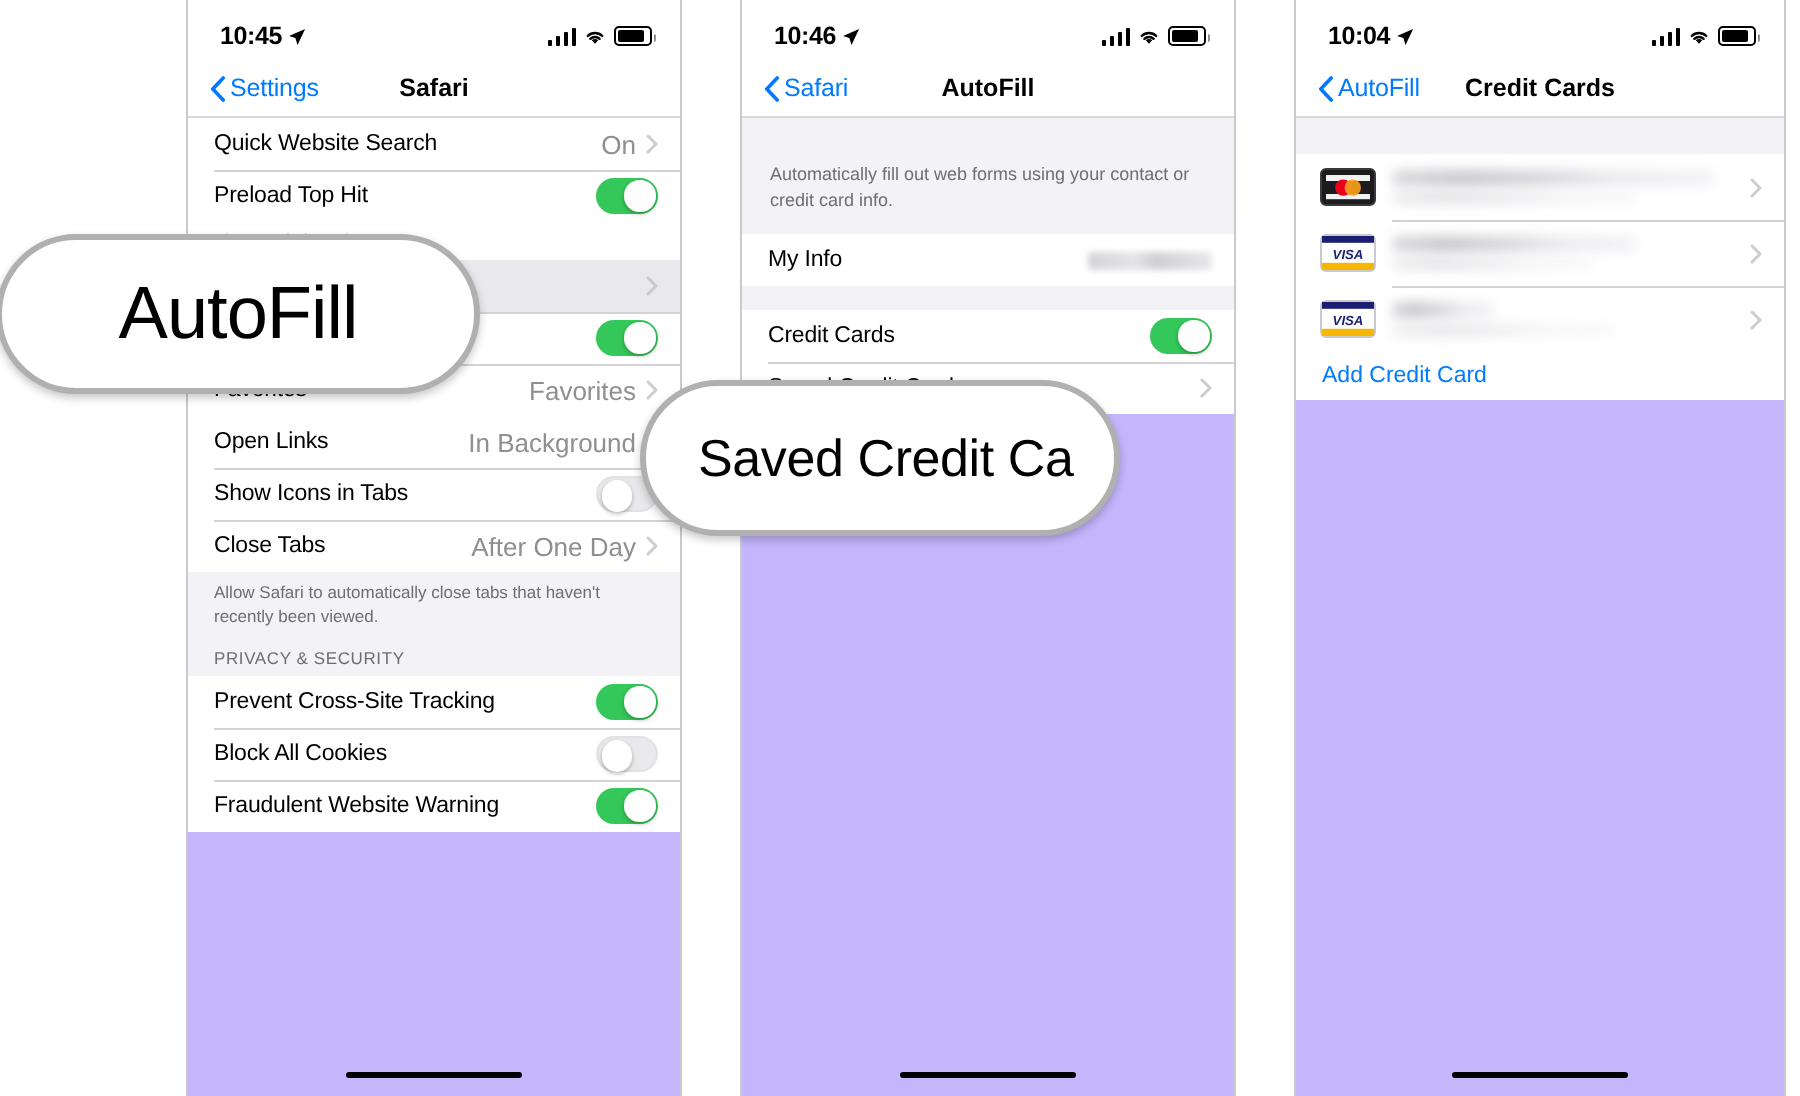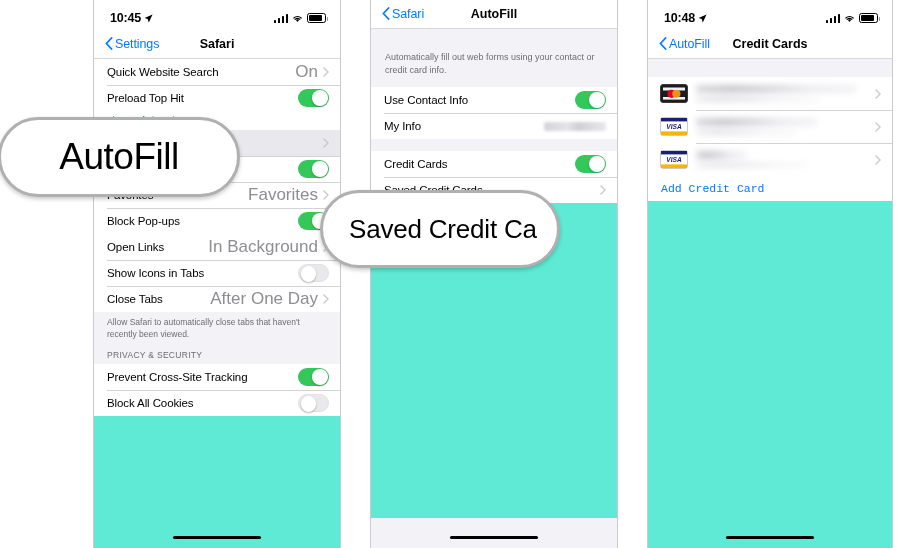--- a/index.html
+++ b/index.html
@@ -57,49 +57,49 @@
   .batt i { display:block; height:100%; width:88%; background:#000; border-radius:1px; }
 
   
   .navbar {
     height: 29px; background:#fff;
     display:flex; align-items:center; position:relative;
     padding: 0 11px;
     border-bottom: 0.5px solid #d8d8dc;
   }
   .nav-back {
-    display:flex; align-items:flex-start; gap:2px;
+    display:flex; align-items:flex-end; gap:2px;
     color:#007aff; font-size:12.5px; letter-spacing:-0.1px;
   }
   .chev-back { width:8px; height:13px; flex:none; }
   .nav-title {
     position:absolute; left:0; right:0; text-align:center;
     font-size:12.5px; font-weight:700; color:#000; pointer-events:none;
   }
   .nav-right {
     margin-left:auto; color:#007aff; font-size:12.5px;margin-top:48px;
   }
 
   
-  .scroll { height: calc(548px - 59px); background:#5eead4; position:relative; }
+  .scroll { height: calc(548px - 59px); background:#c4b5fd; position:relative; }
   .group { background:#fff; }
   .row {
     height: 26px; background:#fff;
     display:flex; align-items:center;
     padding: 0 11px 0 13px;
     position:relative;
   }
   .row + .row::before {
     content:""; position:absolute; left:13px; right:0; top:0;
     height:0.5px; background:#d2d2d7;
   }
   .row-label { font-size:11.5px; color:#000; letter-spacing:-0.1px; }
   .row-right {
     margin-left:auto; display:flex; align-items:center; gap:5px;
-    font-size:17px; color:#8e8e93;
+    font-size:13px; color:#8e8e93;
   }
   .chev {
     width:6px; height:10px; flex:none; opacity:.85;
   }
   .sect-header {
     font-size:8.5px; color:#6d6d72; letter-spacing:0.3px;
     padding: 13px 13px 4px 13px; text-transform:uppercase;
     background:#f2f2f7;
   }
   .sect-footer {
@@ -118,21 +118,21 @@
   .tog .knob {
     position:absolute; top:1.5px; width:15.5px; height:15.5px;
     border-radius:50%; background:#fff;
     box-shadow:0 1px 2px rgba(0,0,0,.28);
   }
   .tog.on .knob  { right:1.5px; }
   .tog.off .knob { left:1.5px; }
 
   
   .link-row {
-    background:#fff; padding: 6px 13px; font-size:11.5px; color:#007aff;font-family:Liberation Mono, monospace;
+    background:#fff; padding: 6px 13px; font-size:11.5px; color:#007aff;
   }
   .blue-note {
     font-size:8.5px; color:#007aff; padding: 4px 13px 4px 13px;
     background:#fff; line-height:1.3;
   }
 
   
   .desc {
     background:#f2f2f7; color:#6d6d72; font-size:9px; line-height:1.45;
     padding: 22px 14px 10px 14px;
@@ -278,28 +278,20 @@
         </div>
         <div class="row">
           <span class="row-label">Favorites</span>
           <span class="row-right">
             <span>Favorites</span>
             <svg class="chev" viewBox="0 0 6 10">
                 <path d="M1 1 L5 5 L1 9" stroke="#c4c4c6" stroke-width="1.5" fill="none" stroke-linecap="round" stroke-linejoin="round"></path>
               </svg>
           </span>
         </div>
-        <div class="row">
-          <span class="row-label">Block Pop-ups</span>
-          <span class="row-right">
-            <span class="tog on">
-                <span class="knob"></span>
-              </span>
-          </span>
-        </div>
       </div>
 
       <div class="group">
         <div class="row">
           <span class="row-label">Open Links</span>
           <span class="row-right">
             <span>In Background</span>
             <svg class="chev" viewBox="0 0 6 10">
                 <path d="M1 1 L5 5 L1 9" stroke="#c4c4c6" stroke-width="1.5" fill="none" stroke-linecap="round" stroke-linejoin="round"></path>
               </svg>
@@ -336,52 +328,76 @@
           </span>
         </div>
         <div class="row">
           <span class="row-label">Block All Cookies</span>
           <span class="row-right">
             <span class="tog off">
                 <span class="knob"></span>
               </span>
           </span>
         </div>
+        <div class="row">
+          <span class="row-label">Fraudulent Website Warning</span>
+          <span class="row-right">
+            <span class="tog on">
+                <span class="knob"></span>
+              </span>
+          </span>
+        </div>
       </div>
     </div>
 
     <div class="home-ind"></div>
   </div>
 
   <div class="phone" id="phone2">
 
+    <div class="statusbar">
+      <div class="sb-time">
+        <span>10:46</span>
+        <svg class="loc-arrow" viewBox="0 0 10 10">
+          <path d="M9.5 0.6 L0.6 4.4 L4.1 5.5 L5.3 9.4 Z" fill="#000"></path>
+        </svg>
+      </div>
+      <div class="sb-right">
+        <span class="bars">
+            <i></i>
+            <i></i>
+            <i></i>
+            <i></i>
+          </span>
+        <svg width="11" height="9" viewBox="0 0 11 9">
+          <path d="M5.5 7.9 L3.9 6.1 A2.3 2.3 0 0 1 7.1 6.1 Z" fill="#000"></path>
+          <path d="M1.9 4.0 A5.1 5.1 0 0 1 9.1 4.0" stroke="#000" stroke-width="1.2" fill="none" stroke-linecap="round"></path>
+          <path d="M3.2 5.4 A3.3 3.3 0 0 1 7.8 5.4" stroke="#000" stroke-width="1.2" fill="none" stroke-linecap="round"></path>
+        </svg>
+        <span class="batt">
+            <i></i>
+          </span>
+      </div>
+    </div>
 
     <div class="navbar">
       <div class="nav-back">
         <svg class="chev-back" viewBox="0 0 8 13">
           <path d="M6.6 1 L1.4 6.5 L6.6 12" stroke="#007aff" stroke-width="1.8" fill="none" stroke-linecap="round" stroke-linejoin="round"></path>
         </svg>
         <span>Safari</span>
       </div>
       <div class="nav-title">AutoFill</div>
     </div>
 
     <div class="scroll">
       <div class="desc">Automatically fill out web forms using your contact or credit card info.</div>
 
       <div class="group">
         <div class="row">
-          <span class="row-label">Use Contact Info</span>
-          <span class="row-right">
-            <span class="tog on">
-                <span class="knob"></span>
-              </span>
-          </span>
-        </div>
-        <div class="row">
           <span class="row-label">My Info</span>
           <span class="row-right">
             <span class="blur" style="width:62px"></span>
           </span>
         </div>
       </div>
 
       <div class="gap"></div>
 
       <div class="group">
@@ -404,21 +420,21 @@
       </div>
     </div>
 
     <div class="home-ind"></div>
   </div>
 
   <div class="phone" id="phone3">
 
     <div class="statusbar">
       <div class="sb-time">
-        <span>10:48</span>
+        <span>10:04</span>
         <svg class="loc-arrow" viewBox="0 0 10 10">
           <path d="M9.5 0.6 L0.6 4.4 L4.1 5.5 L5.3 9.4 Z" fill="#000"></path>
         </svg>
       </div>
       <div class="sb-right">
         <span class="bars">
             <i></i>
             <i></i>
             <i></i>
             <i></i>

